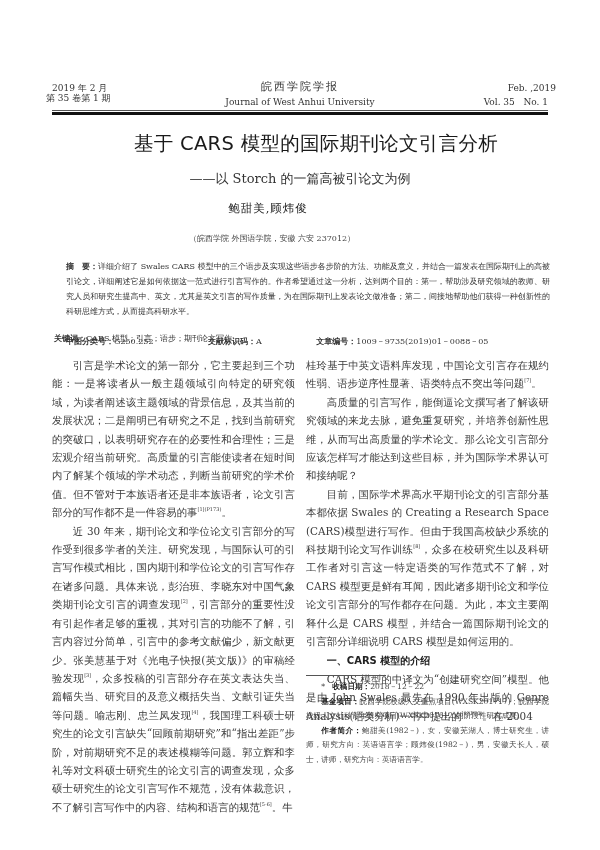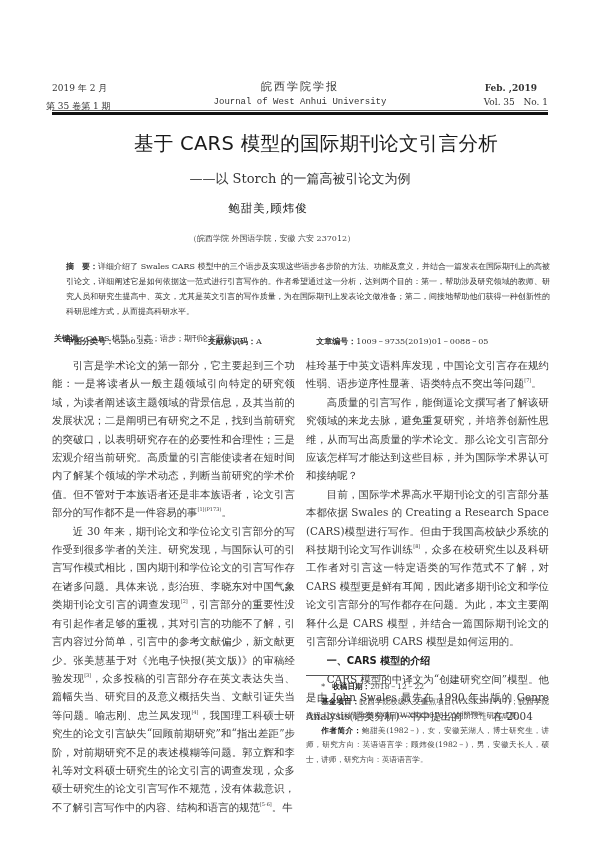--- a/index.html
+++ b/index.html
@@ -32,24 +32,24 @@
   .fn-rule { position: absolute; left: 306px; top: 675px; width: 80px; height: 1px; background: #555; }
   .footnotes { left: 306px; top: 680px; width: 243px; font-size: 7.6px; line-height: 14.6px; color: #444; text-align: justify; }
   .footnotes p { margin: 0; }
   .footnotes .lbl { font-weight: bold; font-family: "DejaVu Sans", sans-serif; color: #222; }
   .footnotes .ind { text-indent: 2em; }
 </style>
 </head>
 <body>
 
 <div class="abs hdr" style="left:52px; top:82px;">2019 年 2 月</div>
-<div class="abs hdr" style="left:46px; top:100px;">第 35 卷第 1 期</div>
+<div class="abs hdr" style="left:46px; top:92px;">第 35 卷第 1 期</div>
 <div class="abs hdr hdr-center" style="top:80px; font-size:11px; letter-spacing:2px;">皖西学院学报</div>
-<div class="abs hdr hdr-center" style="top:96px;font-family:Liberation Mono, monospace;">Journal of West Anhui University</div>
-<div class="abs hdr" style="right:63px; top:82px; font-weight:bold;">Feb. ,2019</div>
+<div class="abs hdr hdr-center" style="top:96px;">Journal of West Anhui University</div>
+<div class="abs hdr" style="right:44px; top:82px; font-weight:normal;">Feb. ,2019</div>
 <div class="abs hdr" style="right:52px; top:96px;">
   <span>Vol. 35</span>&nbsp;&nbsp;&nbsp;<span>No. 1</span>
 </div>
 <div class="rule-thin" style="top:110px;"></div>
 <div class="rule-thick" style="top:112px;"></div>
 
 <div class="abs title">基于 CARS 模型的国际期刊论文引言分析</div>
 <div class="abs subtitle">——以 Storch 的一篇高被引论文为例</div>
 <div class="abs authors">鲍甜美,顾炜俊</div>
 <div class="abs affil">（皖西学院 外国语学院，安徽 六安 237012）</div>

